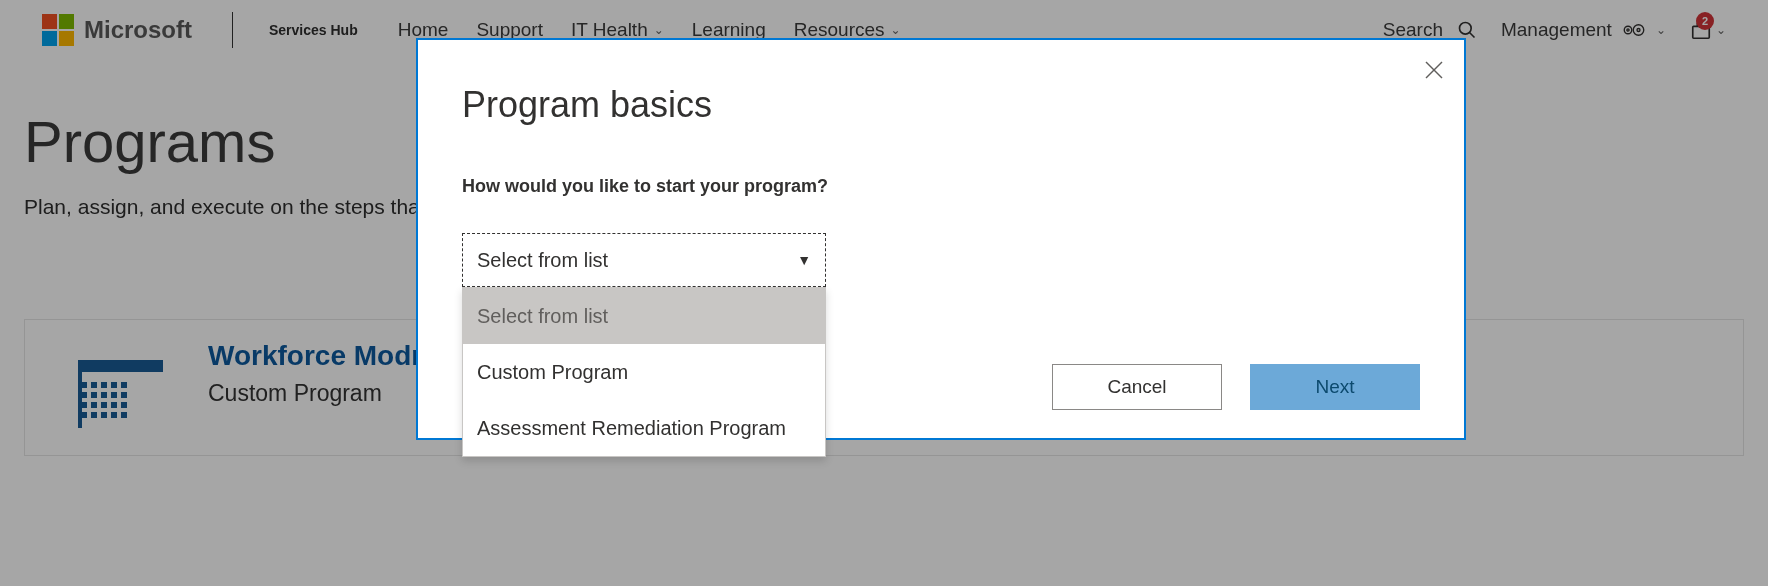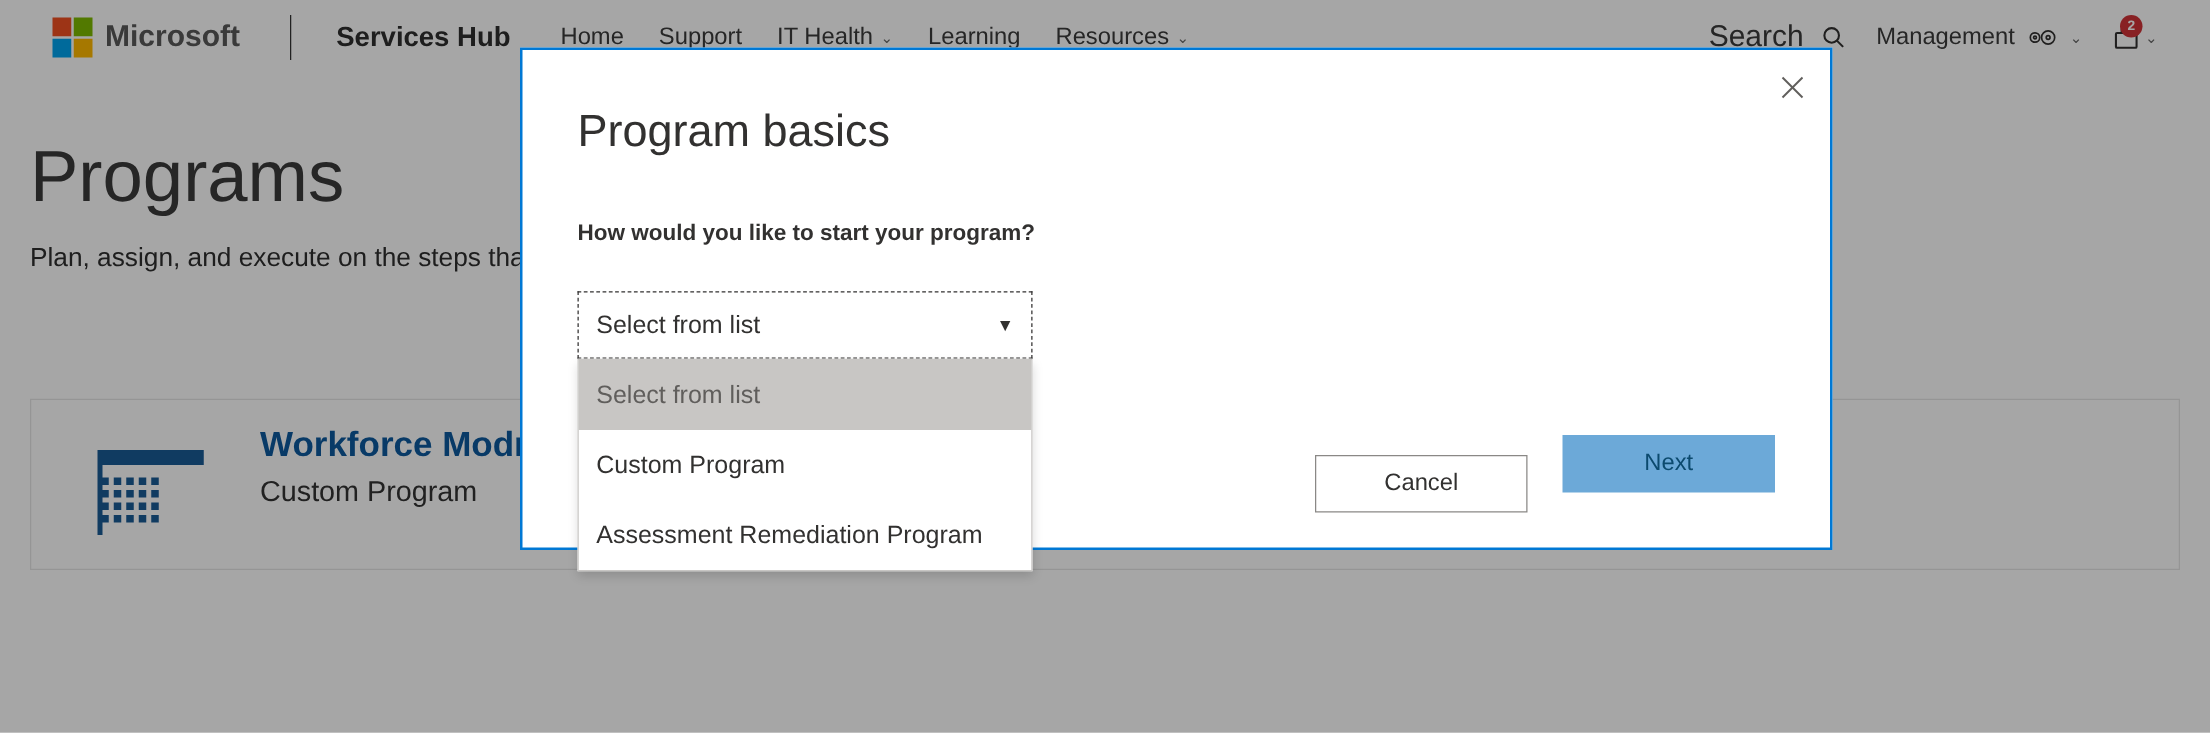--- a/index.html
+++ b/index.html
@@ -54,21 +54,21 @@
     }
     
     .nav-divider {
       width: 1px;
       height: 36px;
       background: #333;
       margin-right: 36px;
     }
     
     .brand-name {
-      font-size: 22px;
+      font-size: 14px;
       font-weight: 600;
       color: #2e2e2e;
       margin-right: 40px;
     }
     
     .nav-items {
       display: flex;
       gap: 28px;
       align-items: center;
     }
@@ -91,21 +91,21 @@
       margin-left: auto;
       display: flex;
       align-items: center;
       gap: 24px;
     }
     
     .search-wrap {
       display: flex;
       align-items: center;
       gap: 14px;
-      font-size: 24px;
+      font-size: 19px;
       color: #3b3b3b;
       cursor: pointer;
     }
     
     .search-icon-svg {
       width: 20px;
       height: 20px;
     }
     
     .mgmt-wrap {
@@ -318,21 +318,20 @@
       display: flex;
       align-items: center;
       justify-content: center;
       cursor: pointer;
     }
     
     .btn-cancel {
       background: #fff;
       border: 1px solid #8a8886;
       color: #323130;
-      margin-top: 16px;
     }
     
     .btn-next {
       background: #6ca9d8;
       border: none;
       color: #0c4a6e;
     }
   </style>
 </head>
 <body>

